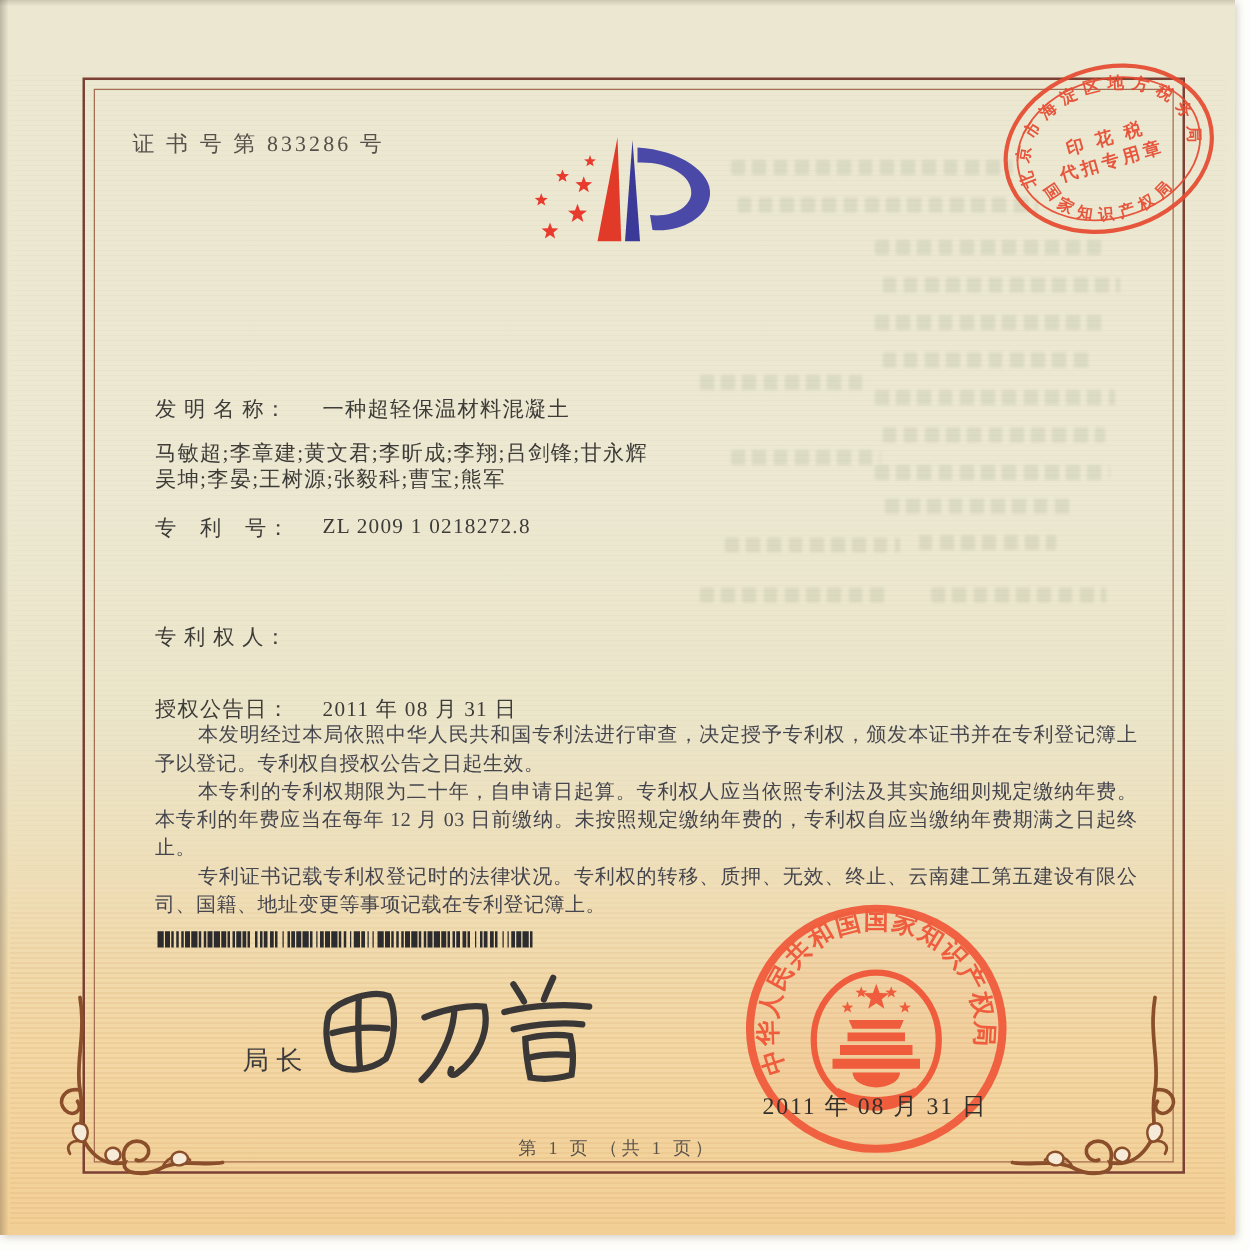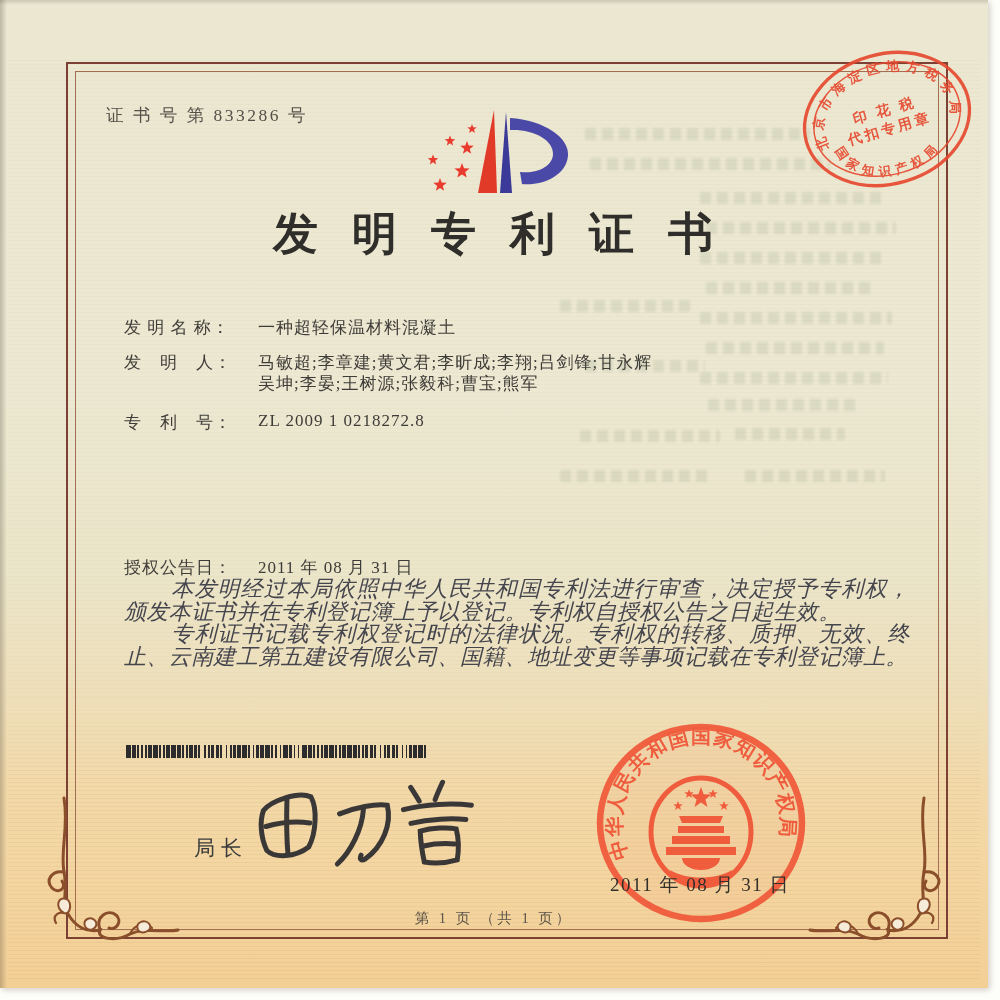--- a/index.html
+++ b/index.html
@@ -18,21 +18,21 @@
   .frame-inner{position:absolute;left:75px;top:71px;width:862px;height:857px;border:1px solid #a36e52;}
   .ghost{position:absolute;height:12px;border-radius:2px;opacity:.5;filter:blur(1.3px);
          background:repeating-linear-gradient(90deg,rgba(125,142,112,.30) 0 11px,rgba(125,142,112,0) 11px 17px);}
   .cert-no{position:absolute;left:106px;top:103px;font-size:17.5px;letter-spacing:2.5px;color:#55504a;}
   .title{position:absolute;left:122px;top:204px;width:742px;text-align:center;font-size:45px;font-weight:600;
          color:#2f2e2a;letter-spacing:34px;text-indent:34px;}
   .row{position:absolute;left:124px;display:flex;font-size:17px;color:#3e3c38;letter-spacing:1px;}
   .row .lab{display:inline-block;width:134px;flex:0 0 134px;}
   .row .val{white-space:pre-line;}
   .paras{position:absolute;left:124px;top:578px;width:786px;}
-  .paras p{margin:0;font-size:22px;font-style:italic;line-height:22.6px;letter-spacing:.4px;
+  .paras p{margin:0;font-size:16px;line-height:22.6px;letter-spacing:.4px;
            color:#45454e;text-indent:2.15em;text-align:justify;}
   .barcode{position:absolute;left:126px;top:745px;width:304px;height:13px;}
   .barcode span{display:inline-block;height:13px;vertical-align:top;}
   .director-label{position:absolute;left:194px;top:834px;font-size:21px;letter-spacing:6px;color:#3a3a3a;}
   .sig{position:absolute;left:248px;top:773px;transform:rotate(-2deg);}
   .seal{position:absolute;left:586px;top:720px;opacity:.93;}
   .seal-date{position:absolute;left:610px;top:872px;font-size:19px;letter-spacing:1.5px;color:#33302b;}
   .page-info{position:absolute;left:0;top:909px;width:988px;text-align:center;font-size:14.5px;letter-spacing:3px;color:#5b544a;}
   .tax-stamp{position:absolute;left:798px;top:44px;transform:rotate(-16deg);opacity:.92;}
   .stamp-txt{font-size:12.5px;letter-spacing:5.5px;fill:#e64a30;font-weight:600;}
@@ -111,44 +111,44 @@
     <g id="logo-stars" fill="#e83b2e">
         <path d="M74.0,30.0L75.2,33.3L78.8,33.5L76.0,35.6L76.9,39.0L74.0,37.1L71.1,39.0L72.0,35.6L69.2,33.5L72.8,33.3Z"></path>
         <path d="M52.0,41.5L53.4,45.1L57.2,45.3L54.2,47.7L55.2,51.4L52.0,49.3L48.8,51.4L49.8,47.7L46.8,45.3L50.6,45.1Z"></path>
         <path d="M69.0,47.0L70.7,51.6L75.7,51.8L71.8,54.9L73.1,59.7L69.0,56.9L64.9,59.7L66.2,54.9L62.3,51.8L67.3,51.6Z"></path>
         <path d="M35.0,60.5L36.4,64.1L40.2,64.3L37.2,66.7L38.2,70.4L35.0,68.3L31.8,70.4L32.8,66.7L29.8,64.3L33.6,64.1Z"></path>
         <path d="M64.0,69.0L66.0,74.3L71.6,74.5L67.2,78.0L68.7,83.5L64.0,80.4L59.3,83.5L60.8,78.0L56.4,74.5L62.0,74.3Z"></path>
         <path d="M42.0,84.0L43.7,88.6L48.7,88.8L44.8,91.9L46.1,96.7L42.0,93.9L37.9,96.7L39.2,91.9L35.3,88.8L40.3,88.6Z"></path>
       </g>
   </svg>
 
-  <div class="title">发明专利证书</div>
 
   <div class="row" style="top:316px">
     <span class="lab">发 明 名 称：</span>
     <span class="val">一种超轻保温材料混凝土</span>
   </div>
   <div class="row" style="top:352px;line-height:21px">
-    <span class="lab">发　明　人：</span>
     <span class="val">马敏超;李章建;黄文君;李昕成;李翔;吕剑锋;甘永辉
 吴坤;李晏;王树源;张毅科;曹宝;熊军</span>
   </div>
   <div class="row" style="top:411px">
     <span class="lab">专　利　号：</span>
     <span class="val">ZL 2009 1 0218272.8</span>
   </div>
   <div class="row" style="top:500px;line-height:19px">
+    <span class="lab">专 利 权 人：</span>
   </div>
   <div class="row" style="top:556px">
     <span class="lab">授权公告日：</span>
     <span class="val">2011 年 08 月 31 日</span>
   </div>
 
   <div class="paras">
     <p>本发明经过本局依照中华人民共和国专利法进行审查，决定授予专利权，颁发本证书并在专利登记簿上予以登记。专利权自授权公告之日起生效。</p>
+    <p>本专利的专利权期限为二十年，自申请日起算。专利权人应当依照专利法及其实施细则规定缴纳年费。本专利的年费应当在每年 12 月 03 日前缴纳。未按照规定缴纳年费的，专利权自应当缴纳年费期满之日起终止。</p>
     <p>专利证书记载专利权登记时的法律状况。专利权的转移、质押、无效、终止、云南建工第五建设有限公司、国籍、地址变更等事项记载在专利登记簿上。</p>
   </div>
 
   <div class="barcode" id="barcode"><span style="width: 5.1px; background: rgb(44, 44, 46);"></span><span style="width: 1.25px; background: transparent;"></span><span style="width: 3.4px; background: rgb(44, 44, 46);"></span><span style="width: 1.25px; background: transparent;"></span><span style="width: 1.7px; background: rgb(44, 44, 46);"></span><span style="width: 2.5px; background: transparent;"></span><span style="width: 1.7px; background: rgb(44, 44, 46);"></span><span style="width: 2.5px; background: transparent;"></span><span style="width: 1.7px; background: rgb(44, 44, 46);"></span><span style="width: 1.25px; background: transparent;"></span><span style="width: 3.4px; background: rgb(44, 44, 46);"></span><span style="width: 1.25px; background: transparent;"></span><span style="width: 5.1px; background: rgb(44, 44, 46);"></span><span style="width: 1.25px; background: transparent;"></span><span style="width: 1.7px; background: rgb(44, 44, 46);"></span><span style="width: 2.5px; background: transparent;"></span><span style="width: 1.7px; background: rgb(44, 44, 46);"></span><span style="width: 1.25px; background: transparent;"></span><span style="width: 3.4px; background: rgb(44, 44, 46);"></span><span style="width: 1.25px; background: transparent;"></span><span style="width: 5.1px; background: rgb(44, 44, 46);"></span><span style="width: 1.25px; background: transparent;"></span><span style="width: 3.4px; background: rgb(44, 44, 46);"></span><span style="width: 1.25px; background: transparent;"></span><span style="width: 1.7px; background: rgb(44, 44, 46);"></span><span style="width: 2.5px; background: transparent;"></span><span style="width: 1.7px; background: rgb(44, 44, 46);"></span><span style="width: 1.25px; background: transparent;"></span><span style="width: 3.4px; background: rgb(44, 44, 46);"></span><span style="width: 1.25px; background: transparent;"></span><span style="width: 3.4px; background: rgb(44, 44, 46);"></span><span style="width: 1.25px; background: transparent;"></span><span style="width: 1.7px; background: rgb(44, 44, 46);"></span><span style="width: 3.75px; background: transparent;"></span><span style="width: 1.7px; background: rgb(44, 44, 46);"></span><span style="width: 2.5px; background: transparent;"></span><span style="width: 1.7px; background: rgb(44, 44, 46);"></span><span style="width: 1.25px; background: transparent;"></span><span style="width: 3.4px; background: rgb(44, 44, 46);"></span><span style="width: 1.25px; background: transparent;"></span><span style="width: 3.4px; background: rgb(44, 44, 46);"></span><span style="width: 1.25px; background: transparent;"></span><span style="width: 1.7px; background: rgb(44, 44, 46);"></span><span style="width: 3.75px; background: transparent;"></span><span style="width: 1.7px; background: rgb(44, 44, 46);"></span><span style="width: 2.5px; background: transparent;"></span><span style="width: 1.7px; background: rgb(44, 44, 46);"></span><span style="width: 1.25px; background: transparent;"></span><span style="width: 3.4px; background: rgb(44, 44, 46);"></span><span style="width: 1.25px; background: transparent;"></span><span style="width: 3.4px; background: rgb(44, 44, 46);"></span><span style="width: 1.25px; background: transparent;"></span><span style="width: 5.1px; background: rgb(44, 44, 46);"></span><span style="width: 1.25px; background: transparent;"></span><span style="width: 1.7px; background: rgb(44, 44, 46);"></span><span style="width: 2.5px; background: transparent;"></span><span style="width: 1.7px; background: rgb(44, 44, 46);"></span><span style="width: 1.25px; background: transparent;"></span><span style="width: 3.4px; background: rgb(44, 44, 46);"></span><span style="width: 1.25px; background: transparent;"></span><span style="width: 3.4px; background: rgb(44, 44, 46);"></span><span style="width: 1.25px; background: transparent;"></span><span style="width: 5.1px; background: rgb(44, 44, 46);"></span><span style="width: 1.25px; background: transparent;"></span><span style="width: 1.7px; background: rgb(44, 44, 46);"></span><span style="width: 2.5px; background: transparent;"></span><span style="width: 1.7px; background: rgb(44, 44, 46);"></span><span style="width: 2.5px; background: transparent;"></span><span style="width: 1.7px; background: rgb(44, 44, 46);"></span><span style="width: 1.25px; background: transparent;"></span><span style="width: 5.1px; background: rgb(44, 44, 46);"></span><span style="width: 1.25px; background: transparent;"></span><span style="width: 3.4px; background: rgb(44, 44, 46);"></span><span style="width: 1.25px; background: transparent;"></span><span style="width: 1.7px; background: rgb(44, 44, 46);"></span><span style="width: 2.5px; background: transparent;"></span><span style="width: 1.7px; background: rgb(44, 44, 46);"></span><span style="width: 2.5px; background: transparent;"></span><span style="width: 5.1px; background: rgb(44, 44, 46);"></span><span style="width: 1.25px; background: transparent;"></span><span style="width: 3.4px; background: rgb(44, 44, 46);"></span><span style="width: 1.25px; background: transparent;"></span><span style="width: 1.7px; background: rgb(44, 44, 46);"></span><span style="width: 2.5px; background: transparent;"></span><span style="width: 1.7px; background: rgb(44, 44, 46);"></span><span style="width: 2.5px; background: transparent;"></span><span style="width: 1.7px; background: rgb(44, 44, 46);"></span><span style="width: 1.25px; background: transparent;"></span><span style="width: 3.4px; background: rgb(44, 44, 46);"></span><span style="width: 1.25px; background: transparent;"></span><span style="width: 5.1px; background: rgb(44, 44, 46);"></span><span style="width: 1.25px; background: transparent;"></span><span style="width: 1.7px; background: rgb(44, 44, 46);"></span><span style="width: 2.5px; background: transparent;"></span><span style="width: 1.7px; background: rgb(44, 44, 46);"></span><span style="width: 1.25px; background: transparent;"></span><span style="width: 3.4px; background: rgb(44, 44, 46);"></span><span style="width: 1.25px; background: transparent;"></span><span style="width: 5.1px; background: rgb(44, 44, 46);"></span><span style="width: 1.25px; background: transparent;"></span><span style="width: 3.4px; background: rgb(44, 44, 46);"></span><span style="width: 1.25px; background: transparent;"></span><span style="width: 1.7px; background: rgb(44, 44, 46);"></span><span style="width: 2.5px; background: transparent;"></span><span style="width: 1.7px; background: rgb(44, 44, 46);"></span><span style="width: 1.25px; background: transparent;"></span><span style="width: 3.4px; background: rgb(44, 44, 46);"></span><span style="width: 1.25px; background: transparent;"></span><span style="width: 3.4px; background: rgb(44, 44, 46);"></span><span style="width: 1.25px; background: transparent;"></span><span style="width: 1.7px; background: rgb(44, 44, 46);"></span><span style="width: 3.75px; background: transparent;"></span><span style="width: 1.7px; background: rgb(44, 44, 46);"></span><span style="width: 2.5px; background: transparent;"></span><span style="width: 1.7px; background: rgb(44, 44, 46);"></span><span style="width: 1.25px; background: transparent;"></span><span style="width: 3.4px; background: rgb(44, 44, 46);"></span><span style="width: 1.25px; background: transparent;"></span><span style="width: 3.4px; background: rgb(44, 44, 46);"></span><span style="width: 1.25px; background: transparent;"></span><span style="width: 1.7px; background: rgb(44, 44, 46);"></span><span style="width: 3.75px; background: transparent;"></span><span style="width: 1.7px; background: rgb(44, 44, 46);"></span><span style="width: 2.5px; background: transparent;"></span><span style="width: 1.7px; background: rgb(44, 44, 46);"></span><span style="width: 1.25px; background: transparent;"></span><span style="width: 3.4px; background: rgb(44, 44, 46);"></span><span style="width: 1.25px; background: transparent;"></span><span style="width: 3.4px; background: rgb(44, 44, 46);"></span><span style="width: 1.25px; background: transparent;"></span><span style="width: 5.1px; background: rgb(44, 44, 46);"></span><span style="width: 1.25px; background: transparent;"></span><span style="width: 1.7px; background: rgb(44, 44, 46);"></span></div>
 
   <div class="director-label">局长</div>
   <svg class="sig" width="235" height="105" viewBox="0 0 235 105">
     <title>田力普</title>
     <g fill="none" stroke="#26262c" stroke-width="5" stroke-linecap="round" opacity=".9">
       <path d="M16,34 C24,24 52,16 64,22 C70,34 68,58 60,72 C46,82 26,82 18,74 C12,60 12,44 16,34 Z"></path>

